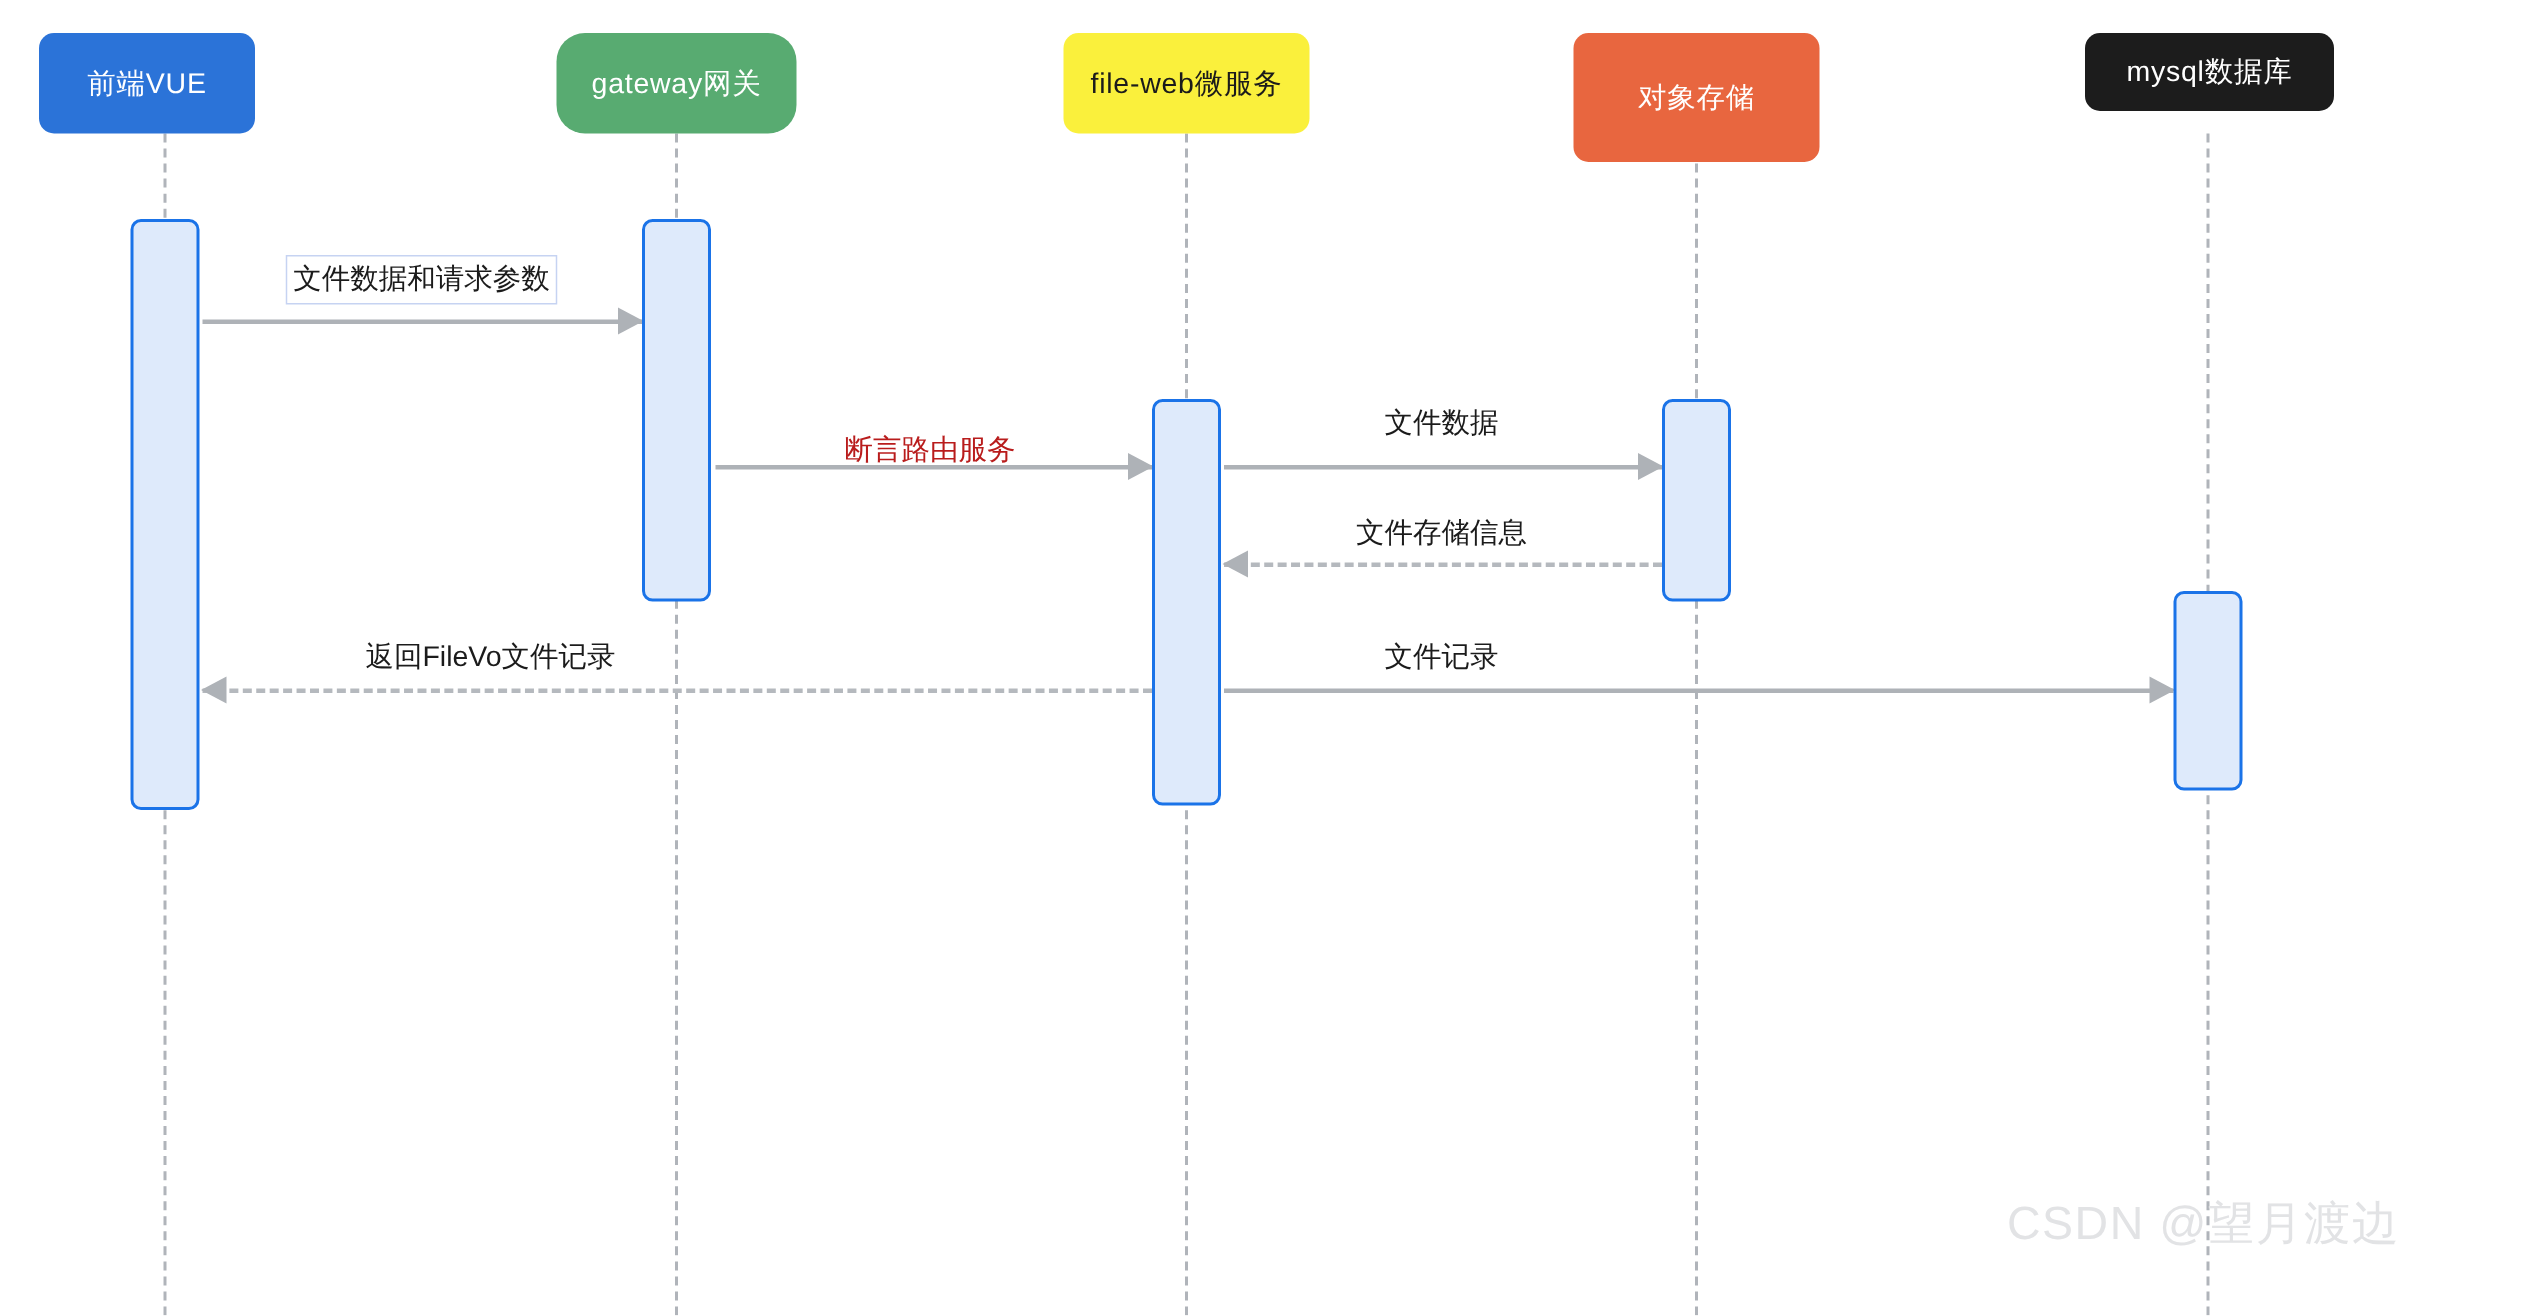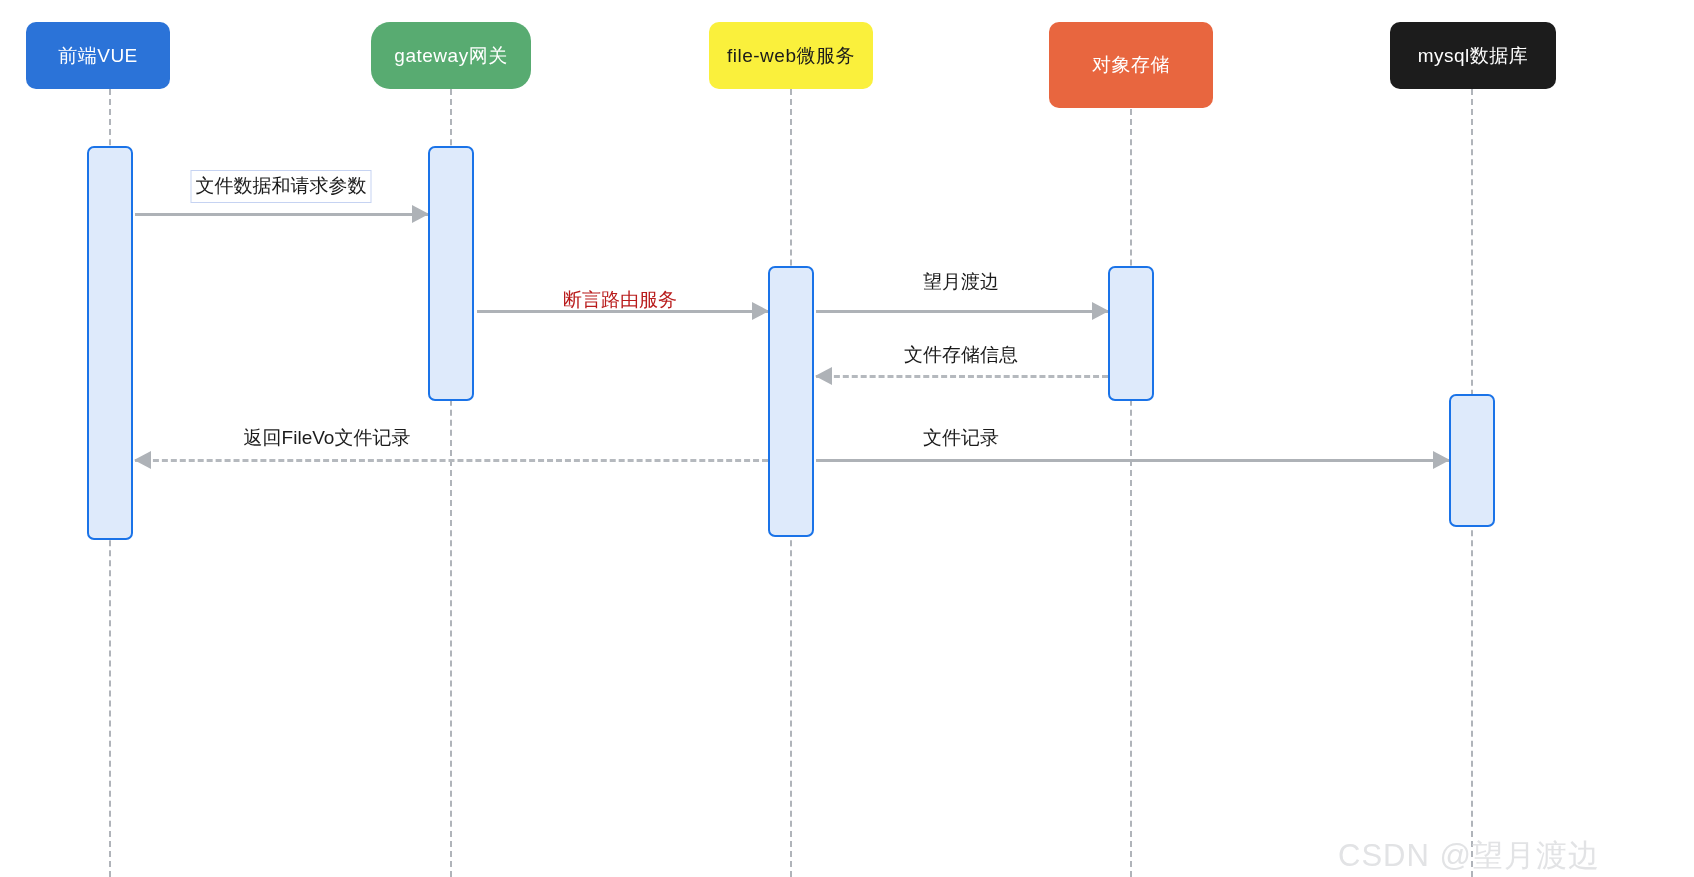--- a/index.html
+++ b/index.html
@@ -128,21 +128,21 @@
     <div class="msg-label boxed" style="left: 281px; top: 170px; color: rgb(27, 27, 27);">文件数据和请求参数</div>
     <div class="msg solid" style="left: 477px; top: 310px; width: 291px;">
       <div class="line"></div>
       <div class="arrow right"></div>
     </div>
     <div class="msg-label" style="left: 620px; top: 287px; color: #b91c1c;">断言路由服务</div>
     <div class="msg solid" style="left: 816px; top: 310px; width: 292px;">
       <div class="line"></div>
       <div class="arrow right"></div>
     </div>
-    <div class="msg-label" style="left: 961px; top: 269px; color: rgb(27, 27, 27);">望月渡边</div>
+    <div class="msg-label" style="left: 961px; top: 269px; color: rgb(27, 27, 27);">文件数据</div>
     <div class="msg dashed" style="left: 816px; top: 375px; width: 292px;">
       <div class="line"></div>
       <div class="arrow left"></div>
     </div>
     <div class="msg-label" style="left: 961px; top: 342px; color: rgb(27, 27, 27);">文件存储信息</div>
     <div class="msg dashed" style="left: 135px; top: 459px; width: 633px;">
       <div class="line"></div>
       <div class="arrow left"></div>
     </div>
     <div class="msg-label" style="left: 327px; top: 425px; color: rgb(27, 27, 27);">返回FileVo文件记录</div>
@@ -161,17 +161,17 @@
     </div>
     <div class="participant" style="left: 371px; top: 22px; width: 160px; height: 67px; background: rgb(88, 171, 113); color: rgb(255, 255, 255); border-radius: 19px;">
       <span>gateway网关</span>
     </div>
     <div class="participant" style="left: 709px; top: 22px; width: 164px; height: 67px; background: rgb(250, 240, 60); color: rgb(27, 27, 27); align-items: center;">
       <span>file-web微服务</span>
     </div>
     <div class="participant" style="left: 1049px; top: 22px; width: 164px; height: 86px; background: rgb(232, 102, 63); color: rgb(255, 255, 255);">
       <span>对象存储</span>
     </div>
-    <div class="participant" style="left: 1390px; top: 22px; width: 166px; height: 67px; background: rgb(28, 28, 28); color: rgb(255, 255, 255);">
+    <div class="participant" style="left: 1390px; top: 22px; width: 166px; height: 52px; background: rgb(28, 28, 28); color: rgb(255, 255, 255);">
       <span>mysql数据库</span>
     </div>
-    <div class="watermark" style="left: 1338px; top: 795px; color: rgb(226, 227, 229); margin-top: 40px;">CSDN @望月渡边</div>
+    <div class="watermark" style="left: 1338px; top: 795px; color: rgb(226, 227, 229);">CSDN @望月渡边</div>
   </div>
 
 </body></html>

